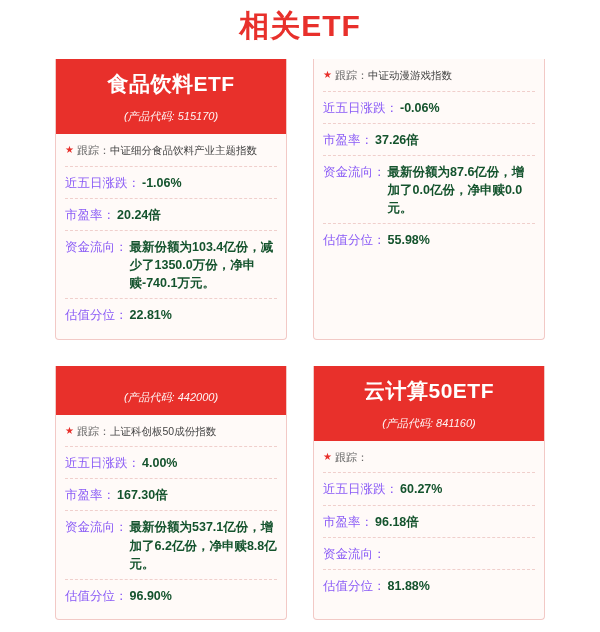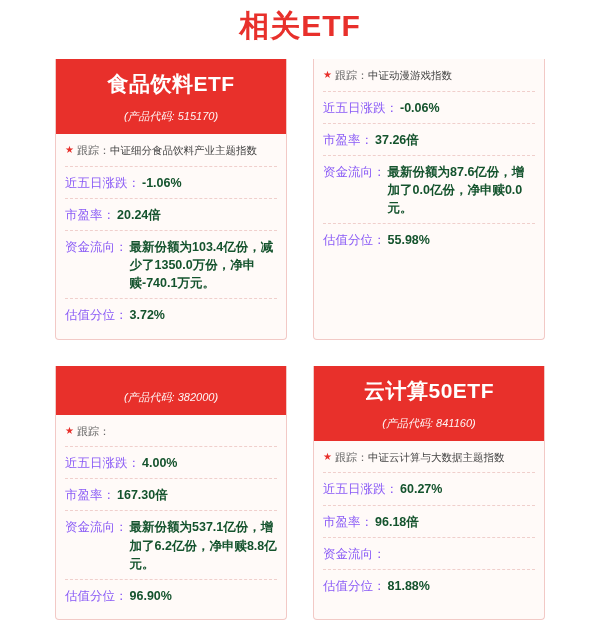--- a/index.html
+++ b/index.html
@@ -146,21 +146,21 @@
         <div class="row">
           <span class="label">市盈率：</span>
           <span class="value">20.24倍</span>
         </div>
         <div class="row flow-row">
           <span class="label">资金流向：</span>
           <span class="value flow">最新份额为103.4亿份，减少了1350.0万份，净申赎-740.1万元。</span>
         </div>
         <div class="row">
           <span class="label">估值分位：</span>
-          <span class="value">3.72%</span>
+          <span class="value">22.81%</span>
         </div>
       </div>
     </div>
 
     <div class="card">
       <div class="card-body">
         <div class="row index-row">
           <span class="star">★</span>
           <span class="index-label">跟踪：</span>
           <span class="index-value">中证动漫游戏指数</span>
@@ -180,27 +180,28 @@
         <div class="row">
           <span class="label">估值分位：</span>
           <span class="value">55.98%</span>
         </div>
       </div>
     </div>
 
     <div class="card">
       <div class="card-head">
         <div class="code">
-          <span>(产品代码: </span><span>382000</span><span>)</span>
-        </div>
-      </div>
-      <div class="card-body">
-        <div class="row index-row">
-          <span class="star">★</span>
-          <span class="index-label">跟踪：</span>
+          <span>(产品代码: </span><span>442000</span><span>)</span>
+        </div>
+      </div>
+      <div class="card-body">
+        <div class="row index-row">
+          <span class="star">★</span>
+          <span class="index-label">跟踪：</span>
+          <span class="index-value">上证科创板50成份指数</span>
         </div>
         <div class="row">
           <span class="label">近五日涨跌：</span>
           <span class="value">4.00%</span>
         </div>
         <div class="row">
           <span class="label">市盈率：</span>
           <span class="value">167.30倍</span>
         </div>
         <div class="row flow-row">
@@ -218,21 +219,20 @@
       <div class="card-head">
         <div class="name">云计算50ETF</div>
         <div class="code">
           <span>(产品代码: </span><span>841160</span><span>)</span>
         </div>
       </div>
       <div class="card-body">
         <div class="row index-row">
           <span class="star">★</span>
           <span class="index-label">跟踪：</span>
-          <span class="index-value">中证云计算与大数据主题指数</span>
         </div>
         <div class="row">
           <span class="label">近五日涨跌：</span>
           <span class="value">60.27%</span>
         </div>
         <div class="row">
           <span class="label">市盈率：</span>
           <span class="value">96.18倍</span>
         </div>
         <div class="row flow-row">

